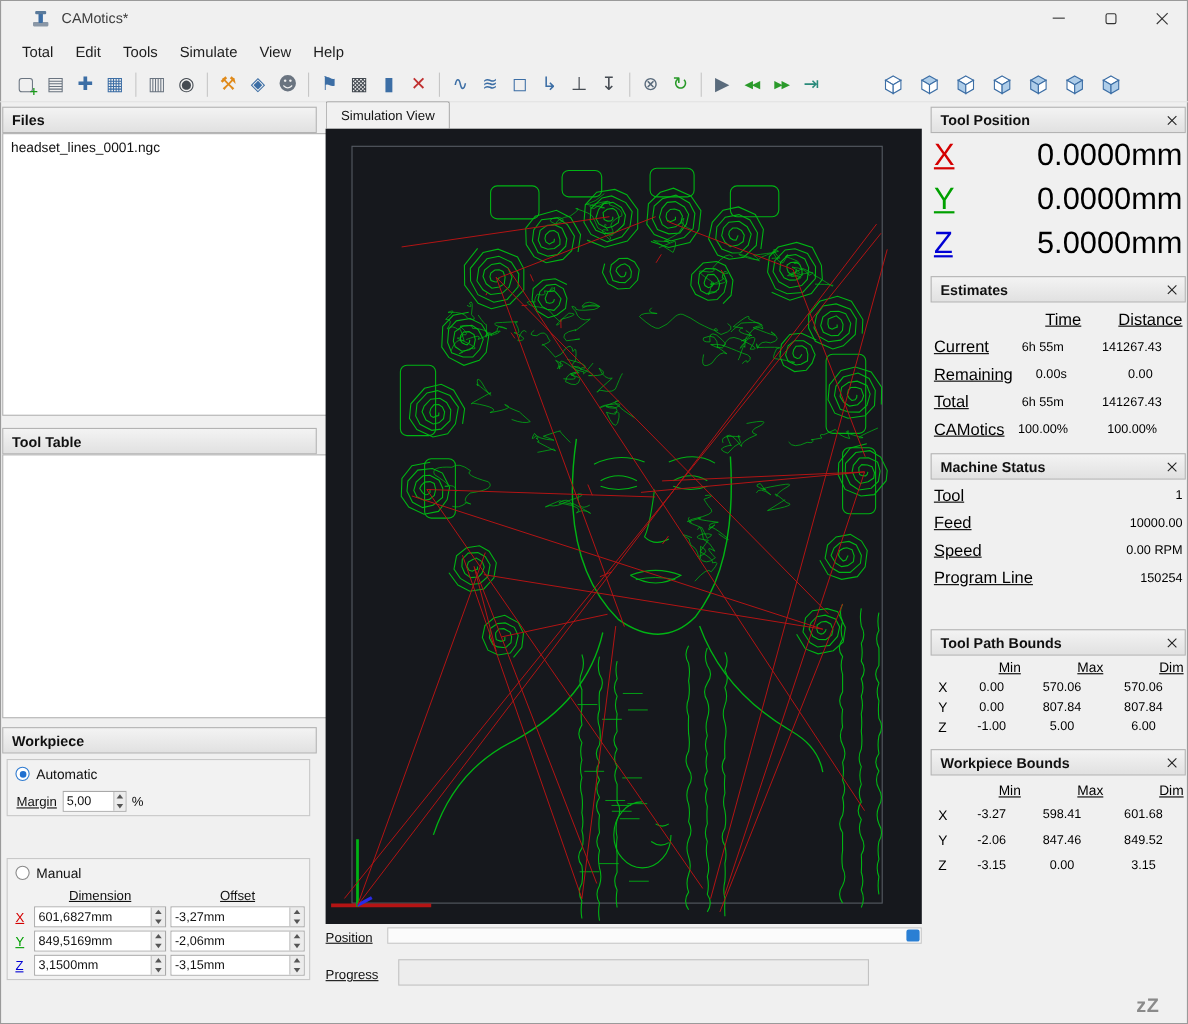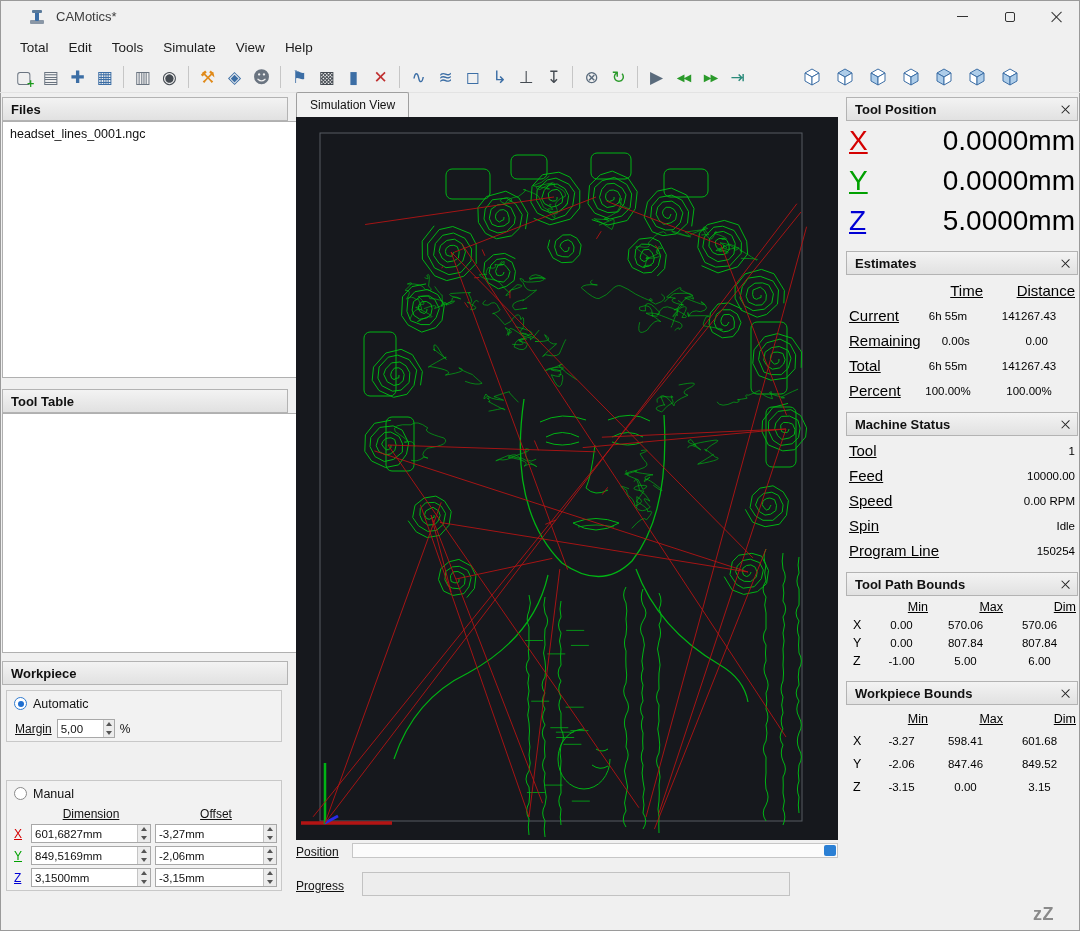--- a/index.html
+++ b/index.html
@@ -587,21 +587,21 @@
       <span class="ulab15">Remaining</span>
       <span class="val">0.00s</span>
       <span class="val">0.00</span>
     </div>
     <div class="grid3 row25">
       <span class="ulab15">Total</span>
       <span class="val">6h 55m</span>
       <span class="val">141267.43</span>
     </div>
     <div class="grid3 row25">
-      <span class="ulab15">Percent</span>
+      <span class="ulab15">CAMotics</span>
       <span class="val">100.00%</span>
       <span class="val">100.00%</span>
     </div>
   </div>
 
   <div class="pheader rp" style="top:412px">
     <span>Machine Status</span>
     <button class="xbtn">
         <span class="xicon"></span>
       </button>
@@ -611,24 +611,20 @@
       <span class="ulab15">Tool</span>
       <span class="val">1</span>
     </div>
     <div class="grid2 row25">
       <span class="ulab15">Feed</span>
       <span class="val">10000.00</span>
     </div>
     <div class="grid2 row25">
       <span class="ulab15">Speed</span>
       <span class="val">0.00 RPM</span>
-    </div>
-    <div class="grid2 row25">
-      <span class="ulab15">Spin</span>
-      <span class="val">Idle</span>
     </div>
     <div class="grid2 row25">
       <span class="ulab15">Program Line</span>
       <span class="val">150254</span>
     </div>
   </div>
 
   <div class="pheader rp" style="top:572px">
     <span>Tool Path Bounds</span>
     <button class="xbtn">

